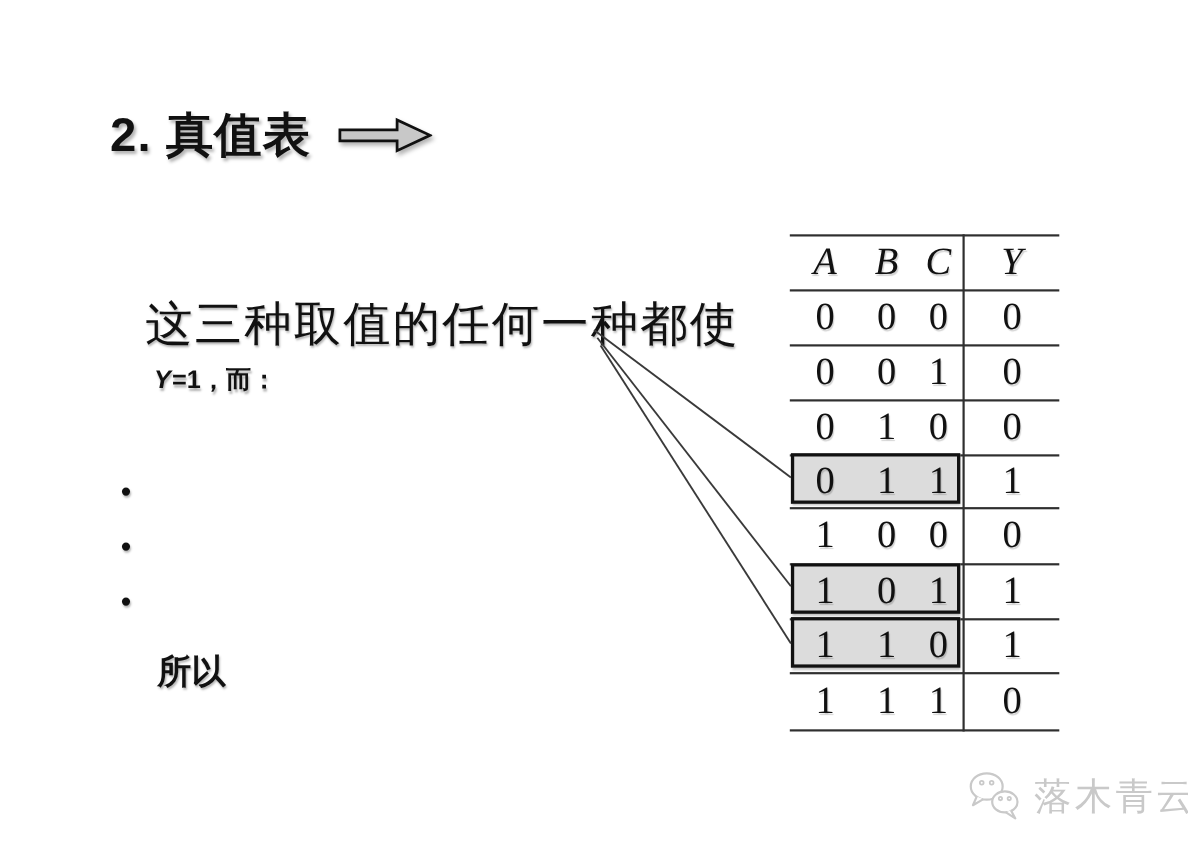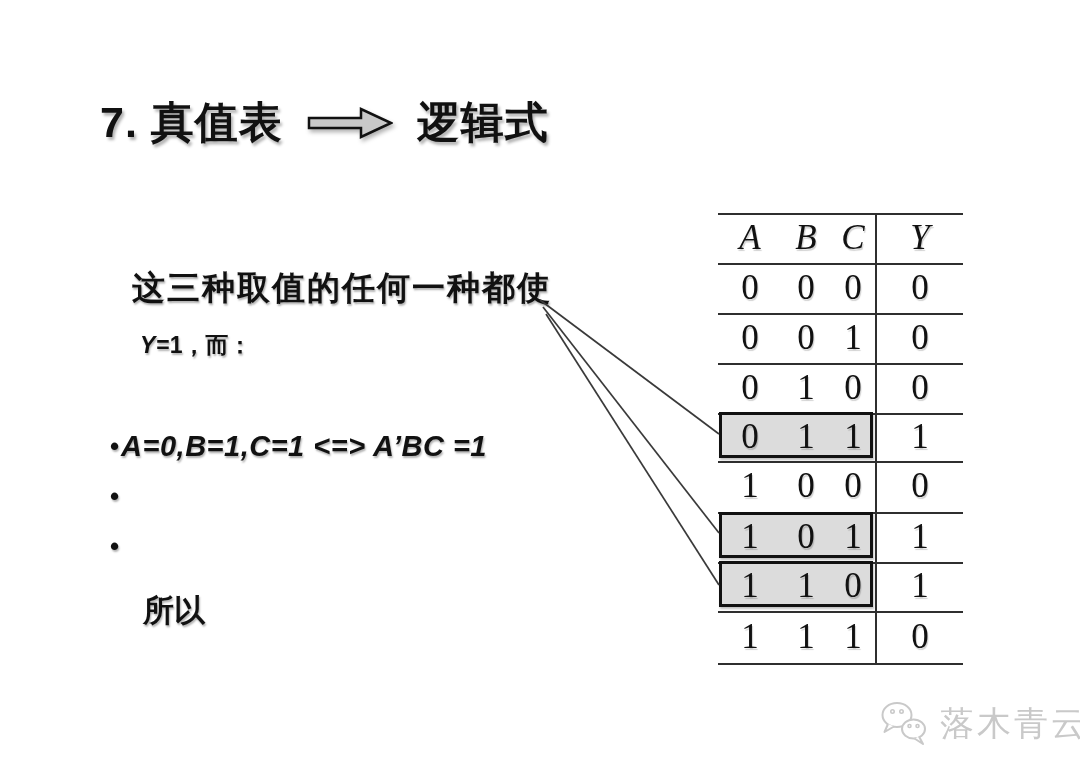--- a/index.html
+++ b/index.html
@@ -20,21 +20,21 @@
   .abs{position:absolute;}
   .sh{text-shadow:2px 3px 3px rgba(0,0,0,0.30);}
   .sh2{text-shadow:1px 2px 2px rgba(0,0,0,0.30);}
 
   
   .title-row{left:100px;top:94px;display:flex;align-items:center;gap:14px;}
   .title-text{font-size:43px;font-weight:bold;letter-spacing:1px;white-space:nowrap;}
   .title-arrow{margin:0 10px;filter:drop-shadow(2px 3px 2px rgba(0,0,0,0.3));}
 
   
-  .intro1{left:132px;top:266px;font-size:33px;font-weight:bold;letter-spacing:2px;white-space:nowrap;}
+  .intro1{left:132px;top:266px;font-size:43px;font-weight:normal;letter-spacing:2px;white-space:nowrap;}
   .intro2{left:140px;top:330px;font-size:23px;font-weight:bold;white-space:nowrap;}
   .var-italic{font-style:italic;margin-right:1px;}
 
   
   .bullets{left:110px;top:421px;display:flex;flex-direction:column;}
   .bullet-row{height:50px;display:flex;align-items:center;font-size:29px;font-weight:bold;white-space:nowrap;}
   .bullet-dot{font-size:26px;margin-right:2px;font-style:normal;}
   .bullet-text{font-style:italic;letter-spacing:0.5px;}
 
   
@@ -55,36 +55,34 @@
   #connectors{left:0;top:0;pointer-events:none;}
 
   
   .watermark{left:878px;top:698px;display:flex;align-items:center;gap:8px;color:var(--c-wm);}
   .wm-text{font-size:34px;letter-spacing:3px;white-space:nowrap;}
 </style>
 </head>
 <body>
 
 <div class="abs title-row">
-  <span class="title-text sh">7. 真值表</span>
+  <span class="title-text sh">2. 真值表</span>
   <svg class="title-arrow" width="86" height="38" viewBox="0 0 86 38">
     <polygon points="2,14 54,14 54,5 84,19 54,33 54,24 2,24" fill="#c8c8c8" stroke="#111111" stroke-width="2.5" stroke-linejoin="miter"></polygon>
   </svg>
-  <span class="title-text sh">逻辑式</span>
 </div>
 
 <div class="abs intro1 sh2">这三种取值的任何一种都使</div>
 <div class="abs intro2 sh2">
   <span class="var-italic">Y</span><span>=1，而：</span>
 </div>
 
 <div class="abs bullets">
   <div class="bullet-row sh2">
     <span class="bullet-dot">•</span>
-    <span class="bullet-text">A=0,B=1,C=1 &lt;=&gt; A’BC =1</span>
   </div>
   <div class="bullet-row sh2">
     <span class="bullet-dot">•</span>
   </div>
   <div class="bullet-row sh2">
     <span class="bullet-dot">•</span>
   </div>
 </div>
 
 <div class="abs conclusion sh2">

